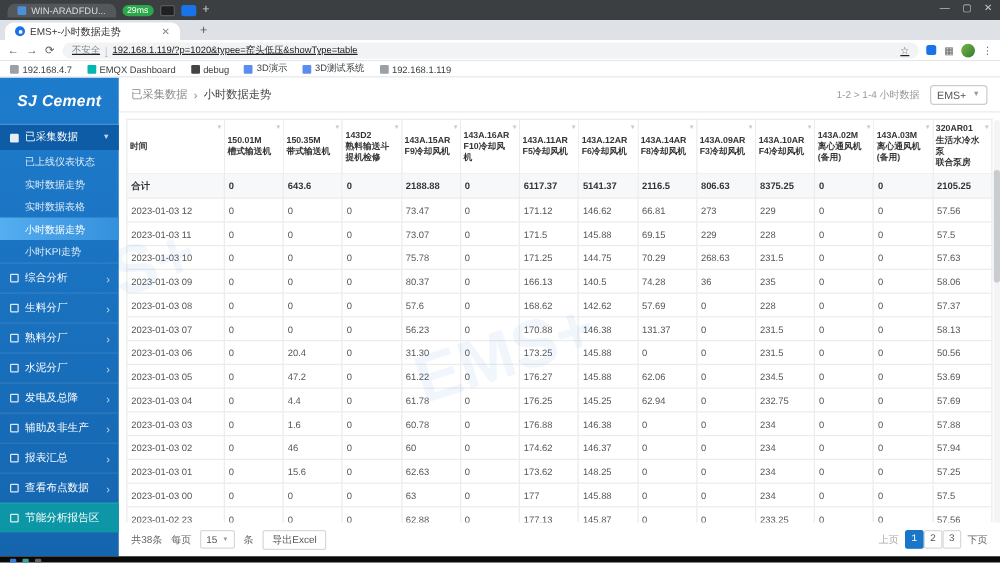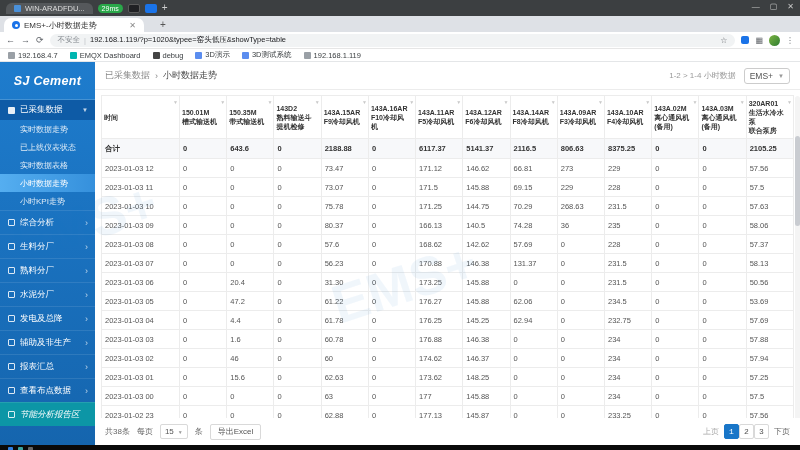--- a/index.html
+++ b/index.html
@@ -19,21 +19,21 @@
 
   .tabstrip { height:16px; background:#dee1e6; display:flex; align-items:flex-end; padding:0 4px; gap:16px; }
   .tab-active { display:flex; align-items:center; gap:4px; background:#fff; height:14px; padding:0 8px; border-radius:7px 7px 0 0; font-size:8px; color:#333; min-width:140px; }
   .fav-circle { width:8px; height:8px; border-radius:50%; background:#1a73e8; flex:none; position:relative; }
   .fav-circle:after { content:""; position:absolute; left:2.5px; top:2.5px; width:3px; height:3px; background:#fff; border-radius:50%; }
   .tab-close { margin-left:auto; color:#888; font-size:8px; }
   .tab-plus { color:#555; font-size:10px; margin-bottom:2px; }
 
   .addressbar { height:17px; background:#fff; display:flex; align-items:center; padding:0 6px; gap:6px; border-bottom:1px solid #e6e6e6; }
   .nav-ic { color:#5f6368; font-size:9px; line-height:9px; }
-  .omnibox { flex:1; display:flex; align-items:center; gap:4px; background:#f1f3f4; border-radius:8px; height:13px; padding:0 8px; font-size:7.5px; color:#202124; overflow:hidden; white-space:nowrap; }
+  .omnibox { flex:1; display:flex; align-items:center; gap:4px; background:#f1f3f4; border-radius:8px; height:13px; padding:0 8px; font-size:7.5px; color:#202124; overflow:hidden; white-space:nowrap;text-decoration:underline; }
   .sec-label { color:#80868b; }
   .omni-sep { color:#c0c4c8; }
   .omni-star { margin-left:auto; color:#5f6368; font-size:8px; }
   .ext-blue { width:8px; height:8px; background:#1a73e8; border-radius:2px; }
   .grid-ic { color:#5f6368; font-size:8px; }
   .avatar { width:11px; height:11px; border-radius:50%; background:linear-gradient(135deg,#7cb342,#2e7d32); }
   .kebab { color:#5f6368; font-size:8px; letter-spacing:0; }
 
   .bookmarksbar { height:13px; background:#fff; border-bottom:1px solid #e4e6e8; display:flex; align-items:center; padding:0 8px; gap:12px; }
   .bm { display:flex; align-items:center; gap:3px; font-size:7.5px; color:#3c4043; white-space:nowrap; }
@@ -47,21 +47,21 @@
   .sidebar { width:95px; flex:none; background:linear-gradient(180deg,#1e7ccd 0%, #1565ae 100%); color:#fff; display:flex; flex-direction:column; position:relative; z-index:2; }
   .logo { height:38px; display:flex; align-items:center; justify-content:center; font-size:12.5px; font-weight:bold; font-style:italic; letter-spacing:.3px; border-bottom:1px solid rgba(255,255,255,.18); }
   .sec-head { height:20px; background:#0e5ba6; display:flex; align-items:center; gap:5px; padding:0 8px; font-size:8.5px; position:relative; }
   .sec-ic { width:7px; height:7px; background:rgba(255,255,255,.9); border-radius:1px; flex:none; }
   .sec-caret { position:absolute; right:7px; color:rgba(255,255,255,.75); font-size:6px; }
   .sub { height:18px; display:flex; align-items:center; padding:0 8px 0 20px; font-size:8px; color:rgba(255,255,255,.85); }
   .sub.active { background:linear-gradient(90deg,#55aef0,#3590dc); color:#fff; }
   .main-item { height:24px; display:flex; align-items:center; gap:5px; padding:0 8px; font-size:8.5px; border-top:1px solid rgba(255,255,255,.10); position:relative; }
   .mi-icon { width:7px; height:7px; border:1px solid rgba(255,255,255,.85); border-radius:1px; flex:none; }
   .chev { position:absolute; right:7px; color:rgba(255,255,255,.7); font-size:9px; }
-  .main-item.accent { background:#0c96a6;font-style:italic; }
+  .main-item.accent { background:#0c96a6; }
 
   .main { flex:1; display:flex; flex-direction:column; background:#fff; min-width:0; position:relative; }
   .topbar { height:28px; flex:none; display:flex; align-items:center; padding:0 10px; border-bottom:1px solid #ececec; }
   .crumb { font-size:9px; color:#888; display:flex; gap:5px; align-items:center; }
   .crumb .cur { color:#444; }
   .top-right { margin-left:auto; display:flex; align-items:center; gap:8px; }
   .range-label { font-size:8px; color:#999; }
   .ems-select { border:1px solid #ccc; border-radius:3px; height:16px; display:flex; align-items:center; gap:5px; padding:0 5px; font-size:8.5px; color:#555; background:#fff; }
   .ems-select .car { font-size:6px; color:#999; }
 
@@ -173,24 +173,24 @@
 
   <aside class="sidebar">
     <div class="logo">SJ Cement</div>
     <div class="sec-head">
       <span class="sec-ic"></span>
       <span>已采集数据</span>
       <span class="sec-caret">▼</span>
     </div>
     <div id="submenu">
         <div class="sub">
+          <span>已上线仪表状态</span>
+        </div>
+        <div class="sub">
           <span>实时数据走势</span>
-        </div>
-        <div class="sub">
-          <span>已上线仪表状态</span>
         </div>
         <div class="sub">
           <span>实时数据表格</span>
         </div>
         <div class="sub active">
           <span>小时数据走势</span>
         </div>
         <div class="sub">
           <span>小时KPI走势</span>
         </div>

